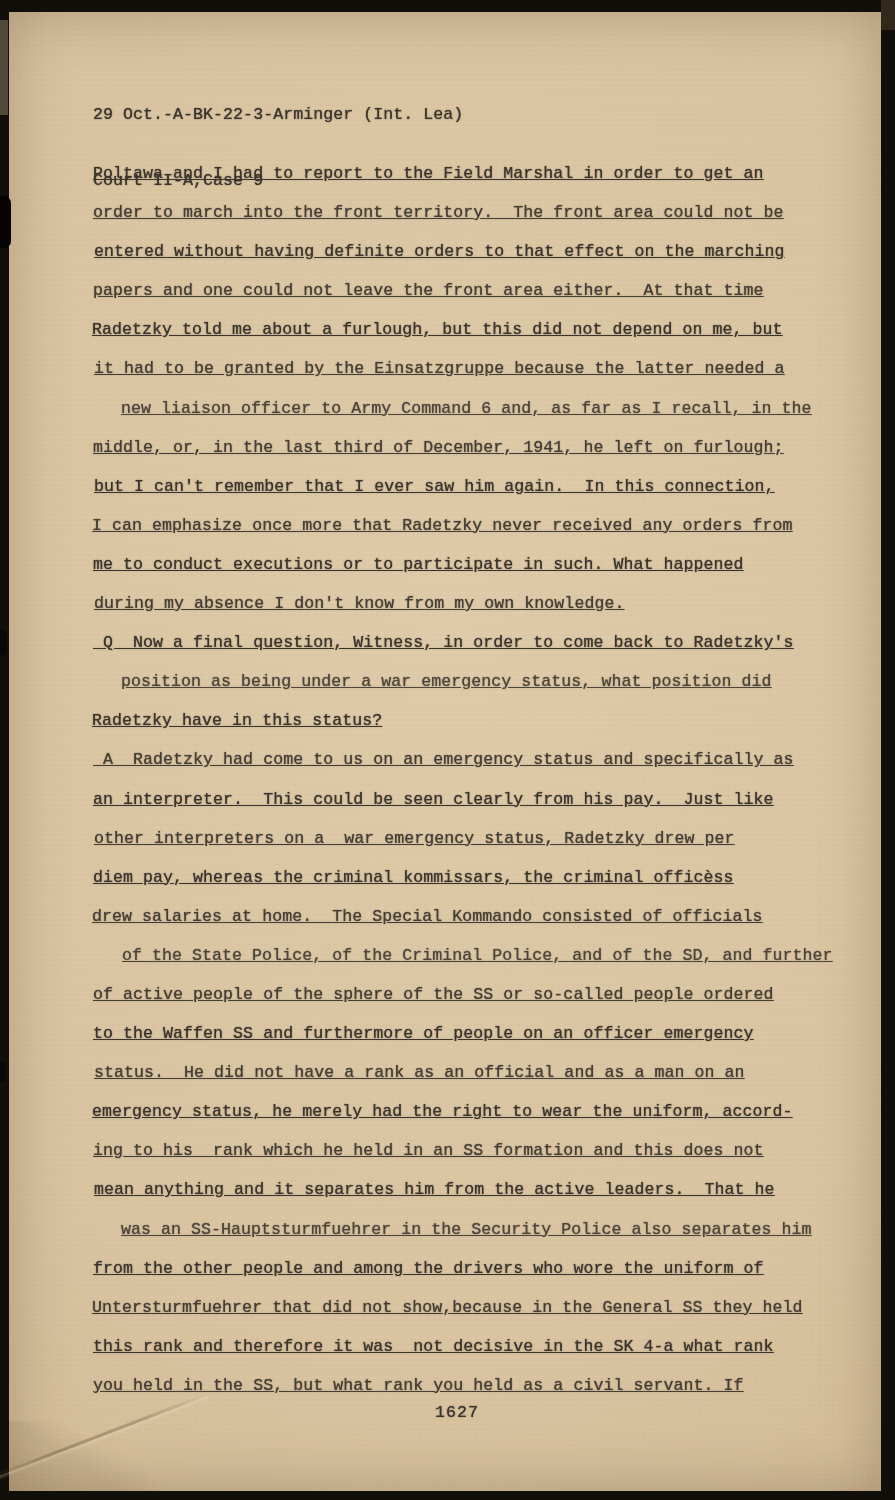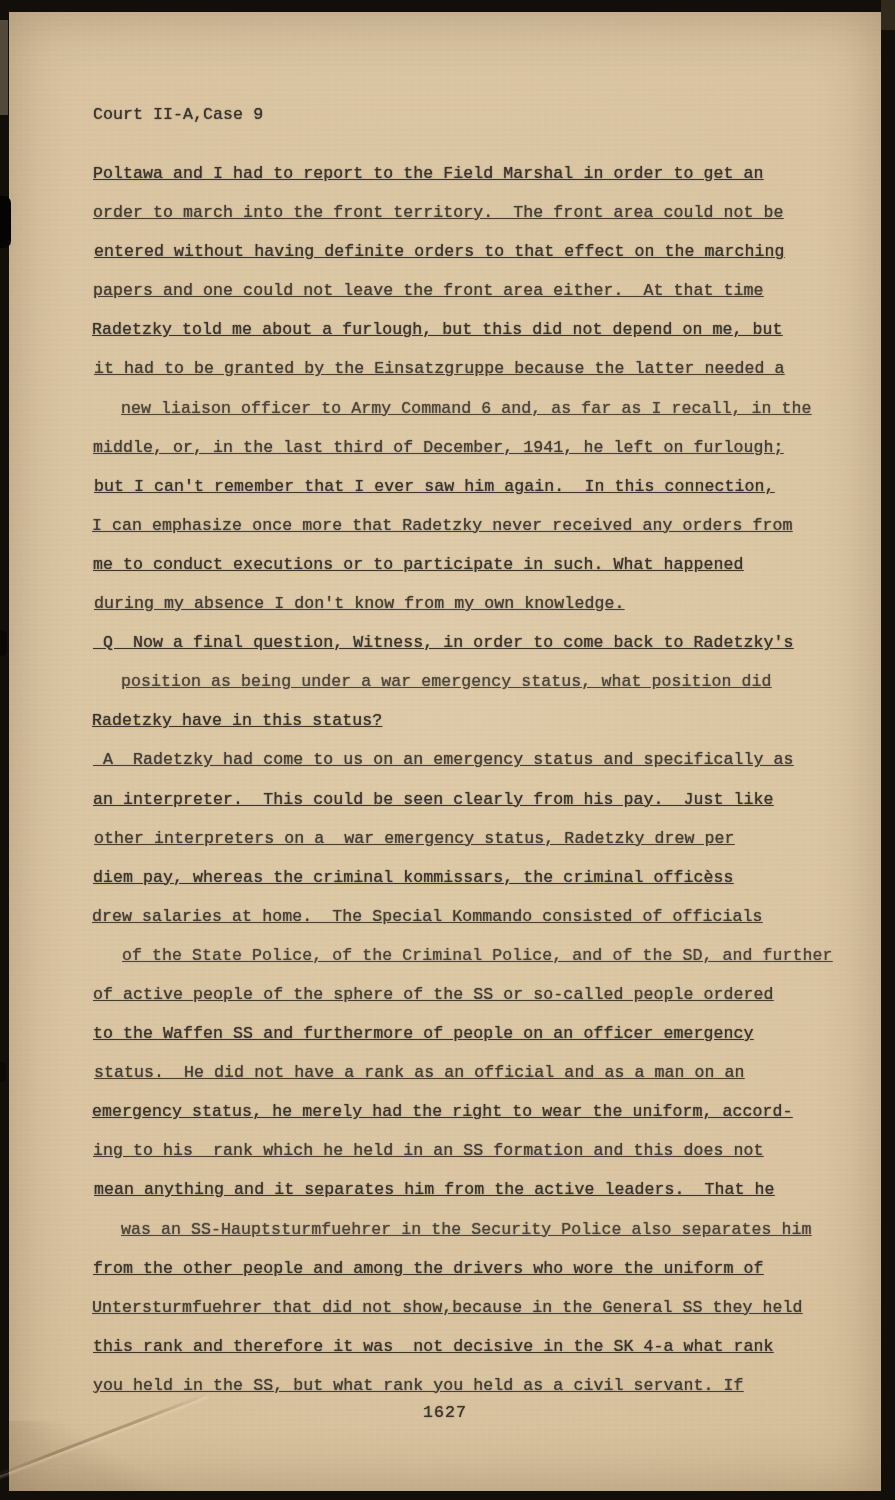--- a/index.html
+++ b/index.html
@@ -62,31 +62,32 @@
 
   .header { position: absolute; left: 84px; top: 48px; line-height: 22px; }
 
   .body-text { position: absolute; left: 84px; top: 142px; line-height: 39.1px; text-decoration: underline; }
   .body-text .line:nth-child(3n)  { transform: translateX(1px); }
   .body-text .line:nth-child(5n)  { transform: translateX(-1px); }
   .body-text .line:nth-child(2n)  { opacity: .93; }
   .body-text .line:nth-child(7n)  { opacity: .88; margin-left: 28px; }
 
   .page-number {
-    position: absolute; left: 0; top: 1390px;
+    position: absolute; left: 12px; top: 1390px;
     width: 100%; text-align: center;
     line-height: 22px; letter-spacing: 1px;
   }
 </style>
 </head>
 <body>
 
 <div class="paper">
 
   <div class="header ink">
+    <div class="line">29 Oct.-A-BK-22-3-Arminger (Int. Lea)</div>
     <div class="line">Court II-A,Case 9</div>
   </div>
 
   <div class="body-text ink"><div class="line">Poltawa and I had to report to the Field Marshal in order to get an</div><div class="line">order to march into the front territory.  The front area could not be</div><div class="line">entered without having definite orders to that effect on the marching</div><div class="line">papers and one could not leave the front area either.  At that time</div><div class="line">Radetzky told me about a furlough, but this did not depend on me, but</div><div class="line">it had to be granted by the Einsatzgruppe because the latter needed a</div><div class="line">new liaison officer to Army Command 6 and, as far as I recall, in the</div><div class="line">middle, or, in the last third of December, 1941, he left on furlough;</div><div class="line">but I can't remember that I ever saw him again.  In this connection,</div><div class="line">I can emphasize once more that Radetzky never received any orders from</div><div class="line">me to conduct executions or to participate in such. What happened</div><div class="line">during my absence I don't know from my own knowledge.</div><div class="line"> Q  Now a final question, Witness, in order to come back to Radetzky's</div><div class="line">position as being under a war emergency status, what position did</div><div class="line">Radetzky have in this status?</div><div class="line"> A  Radetzky had come to us on an emergency status and specifically as</div><div class="line">an interpreter.  This could be seen clearly from his pay.  Just like</div><div class="line">other interpreters on a  war emergency status, Radetzky drew per</div><div class="line">diem pay, whereas the criminal kommissars, the criminal officèss</div><div class="line">drew salaries at home.  The Special Kommando consisted of officials</div><div class="line">of the State Police, of the Criminal Police, and of the SD, and further</div><div class="line">of active people of the sphere of the SS or so-called people ordered</div><div class="line">to the Waffen SS and furthermore of people on an officer emergency</div><div class="line">status.  He did not have a rank as an official and as a man on an</div><div class="line">emergency status, he merely had the right to wear the uniform, accord-</div><div class="line">ing to his  rank which he held in an SS formation and this does not</div><div class="line">mean anything and it separates him from the active leaders.  That he</div><div class="line">was an SS-Hauptsturmfuehrer in the Security Police also separates him</div><div class="line">from the other people and among the drivers who wore the uniform of</div><div class="line">Untersturmfuehrer that did not show,because in the General SS they held</div><div class="line">this rank and therefore it was  not decisive in the SK 4-a what rank</div><div class="line">you held in the SS, but what rank you held as a civil servant. If</div></div>
 
   <div class="page-number ink">1627</div>
 
   <div class="crease-shade"></div>
   <div class="crease"></div>
 </div>

